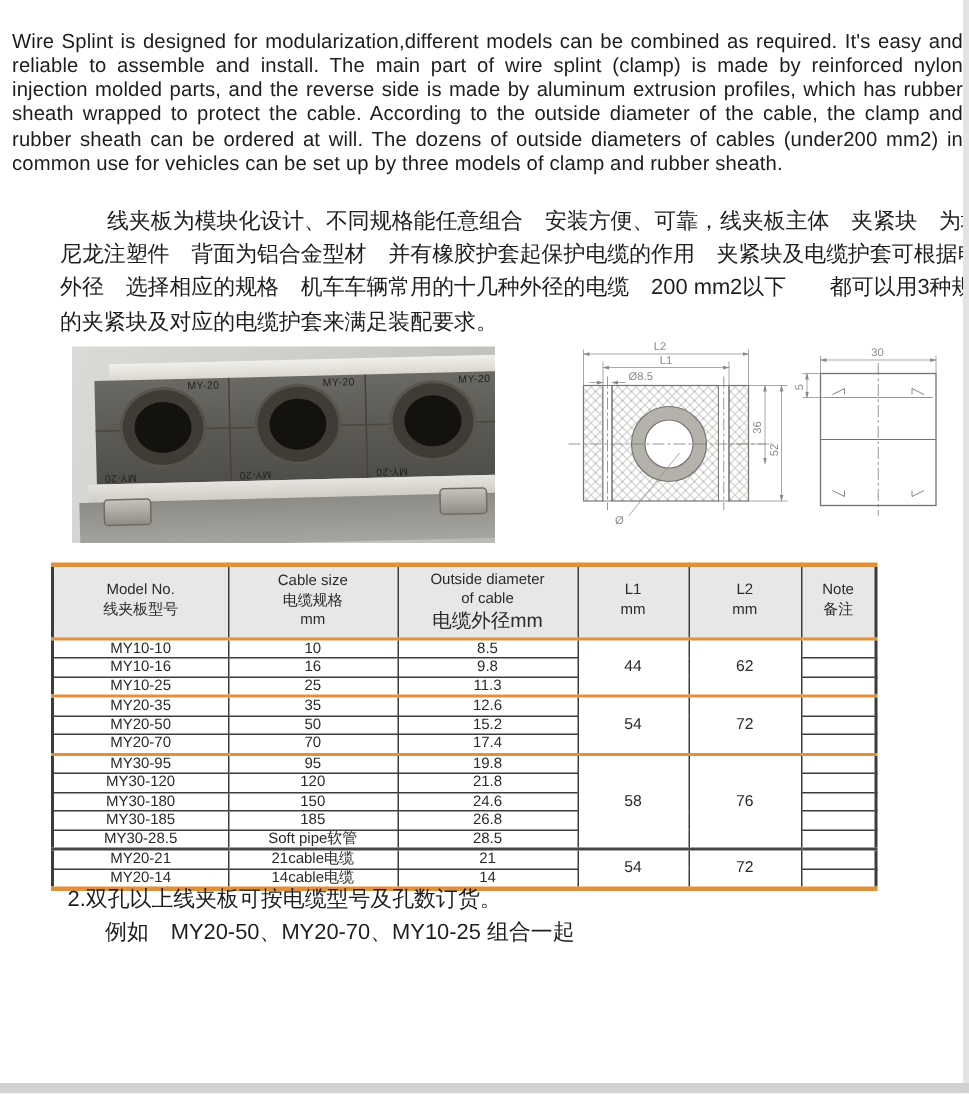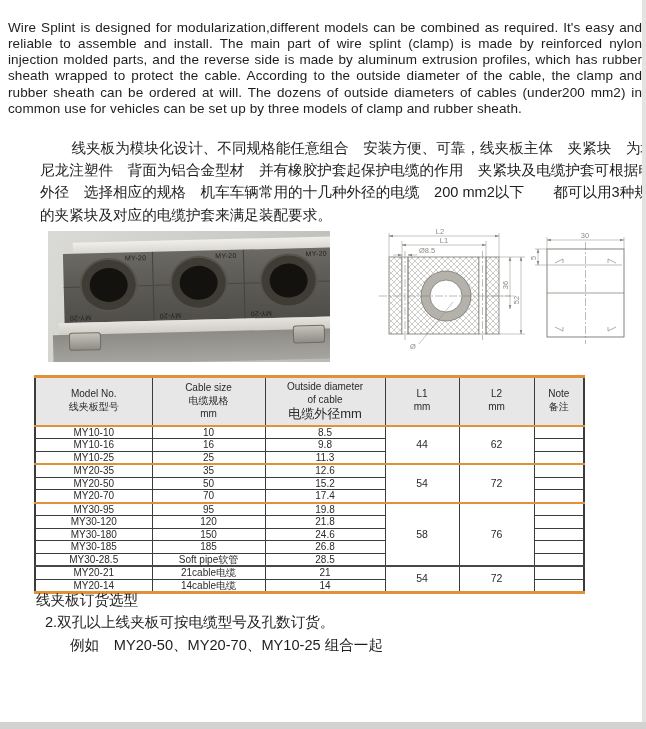--- a/index.html
+++ b/index.html
@@ -313,20 +313,19 @@
           <td>MY20-14</td>
           <td>14cable电缆</td>
           <td>14</td>
           <td></td>
         </tr>
       </tbody>
     </table>
   </div>
 
   <div class="ordering">
-    <div class="ln">线夹板订货选型</div>
     <div class="ln ind1">2.双孔以上线夹板可按电缆型号及孔数订货。</div>
     <div class="ln ind2">例如　MY20-50、MY20-70、MY10-25 组合一起</div>
   </div>
 
   <div class="edge-right"></div>
   <div class="edge-bottom"></div>
 </div>
 
 </body></html>

